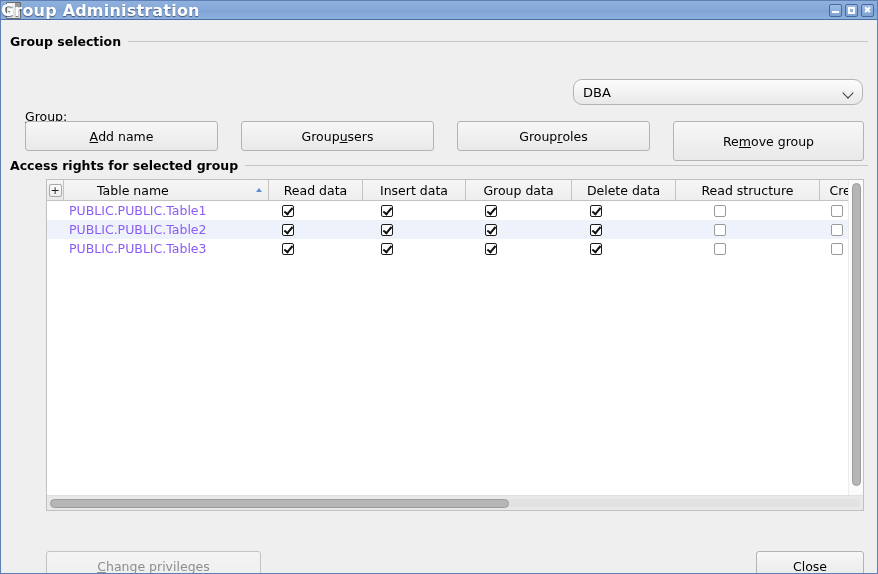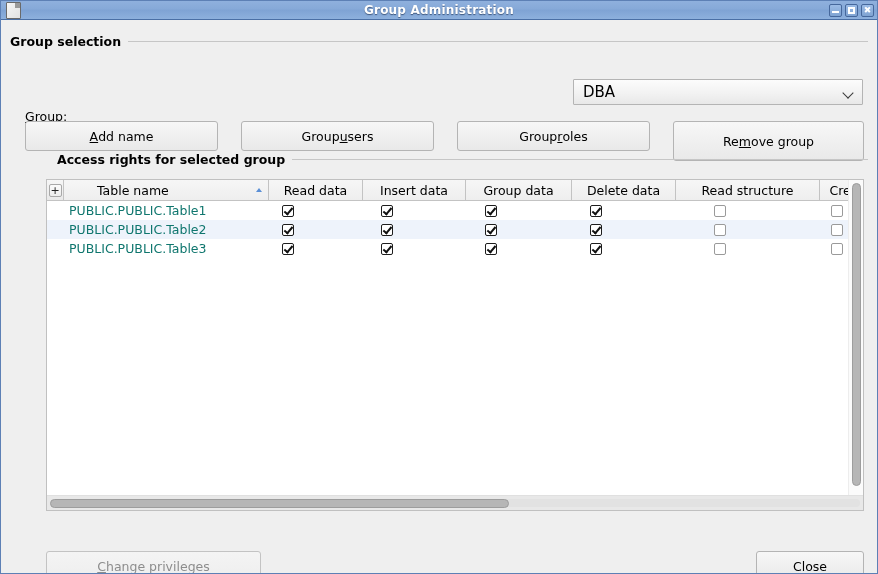--- a/index.html
+++ b/index.html
@@ -51,23 +51,23 @@
   .title-icon:after {
     content: "";
     position: absolute;
     top: 0; right: 0;
     width: 5px; height: 5px;
     background: #9a9a9a;
   }
   .titlebar-text {
     position: absolute;
     left: 0; right: 0;
-    text-align: center;
+    text-align: left;
     font-weight: bold;
-    font-size: 12px;
+    font-size: 16px;
     color: #ffffff;
     text-shadow: 0 1px 1px rgba(40,60,95,0.75);
     letter-spacing: 0.2px;
     pointer-events: none;
   }
   .win-buttons {
     margin-left: auto;
     display: flex;
     gap: 3px;
     align-items: center;
@@ -168,26 +168,26 @@
     color: #8d8d8d;
     cursor: default;
     background: linear-gradient(to bottom, #f4f4f4 0%, #eeeeee 100%);
     border-color: #c3c3c3;
   }
 
   
   .combo {
     box-sizing: border-box;
     border: 1px solid #b4b4b4;
-    border-radius: 1px;
+    border-radius: 9px;
     background: linear-gradient(to bottom, #fcfcfc 0%, #f2f2f2 55%, #e8e8e8 100%);
     display: flex;
     align-items: center;
     padding: 0 8px 0 9px;
-    font-size: 15px;
+    font-size: 13px;
     cursor: pointer;
     position: relative;
   }
   .combo .combo-value { flex: 1 1 auto; }
   .chevron {
     width: 11px; height: 11px;
     flex: 0 0 auto;
     position: relative;
   }
   .chevron:before {
@@ -282,21 +282,21 @@
     height: 19px;
     box-sizing: border-box;
     align-items: center;
   }
   .trow.alt { background: #eef3fb; }
   .cell-name {
     flex: 0 0 auto;
     box-sizing: border-box;
     padding-left: 5px;
     font-size: 12.5px;
-    color: #0f766e;
+    color: #8b5cf6;
     white-space: nowrap;
     overflow: hidden;
   }
   .cell-chk {
     flex: 0 0 auto;
     box-sizing: border-box;
     display: flex;
     align-items: center;
     justify-content: center;
   }
@@ -424,21 +424,21 @@
         <span class="mn">r</span>
         <span>oles</span>
       </div>
 
     <div class="btn" style="position:absolute; left:672px; top:101px; width:191px; height:40px;">
         <span>Re</span>
         <span class="mn">m</span>
         <span>ove group</span>
       </div>
 
-    <div class="groupbox" style="top:131px;margin-left:47px;">
+    <div class="groupbox" style="top:137px;">
       <div class="gb-header">
         <div class="gb-title">Access rights for selected group</div>
         <div class="gb-line"></div>
       </div>
     </div>
 
     <div class="table-wrap" style="left:45px; top:159px; width:818px; height:332px;">
 
       <div class="table-viewport">
         <div class="thead">

